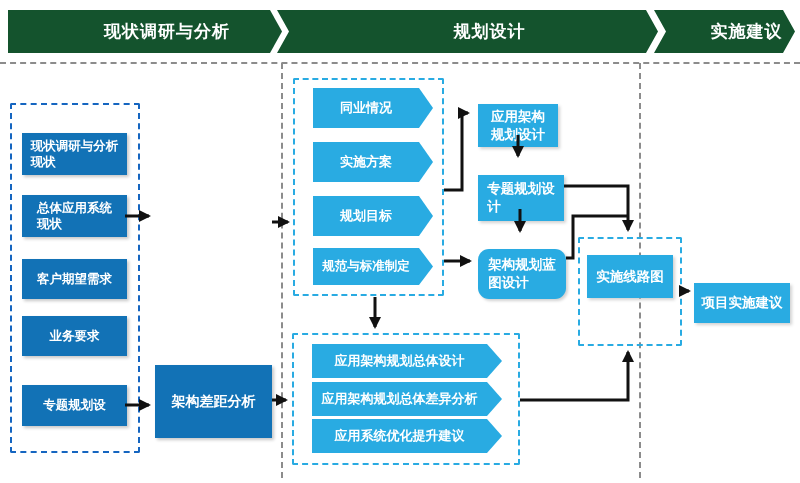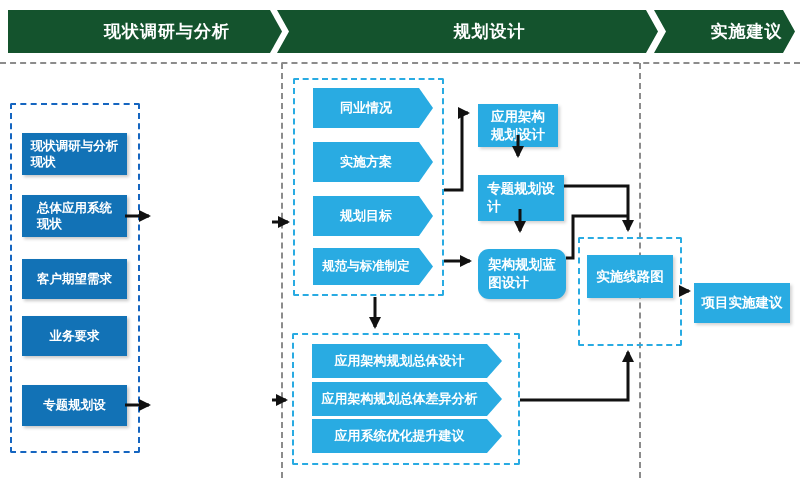--- a/index.html
+++ b/index.html
@@ -99,20 +99,21 @@
   <div class="panel panel-cyan" id="implementation-panel"></div>
 
   <div class="node dark ls" id="n-single">现状调研与分析
 现状</div>
   <div class="node dark ls" id="n-overall">总体应用系统
 现状</div>
   <div class="node dark ls" id="n-customer">客户期望需求</div>
   <div class="node dark ls" id="n-business">业务要求</div>
   <div class="node dark ls" id="n-regulate">专题规划设</div>
 
+  <div class="node dark" id="n-gap">架构差距分析</div>
 
   <div class="node chev rc" id="n-peers">同业情况</div>
   <div class="node chev rc" id="n-trends">实施方案</div>
   <div class="node chev rc" id="n-goals">规划目标</div>
   <div class="node chev rc" id="n-standards">规范与标准制定</div>
 
   <div class="node cyan" id="n-apparch">应用架构
 规划设计</div>
   <div class="node cyan" id="n-special">专题规划设
 计</div>

